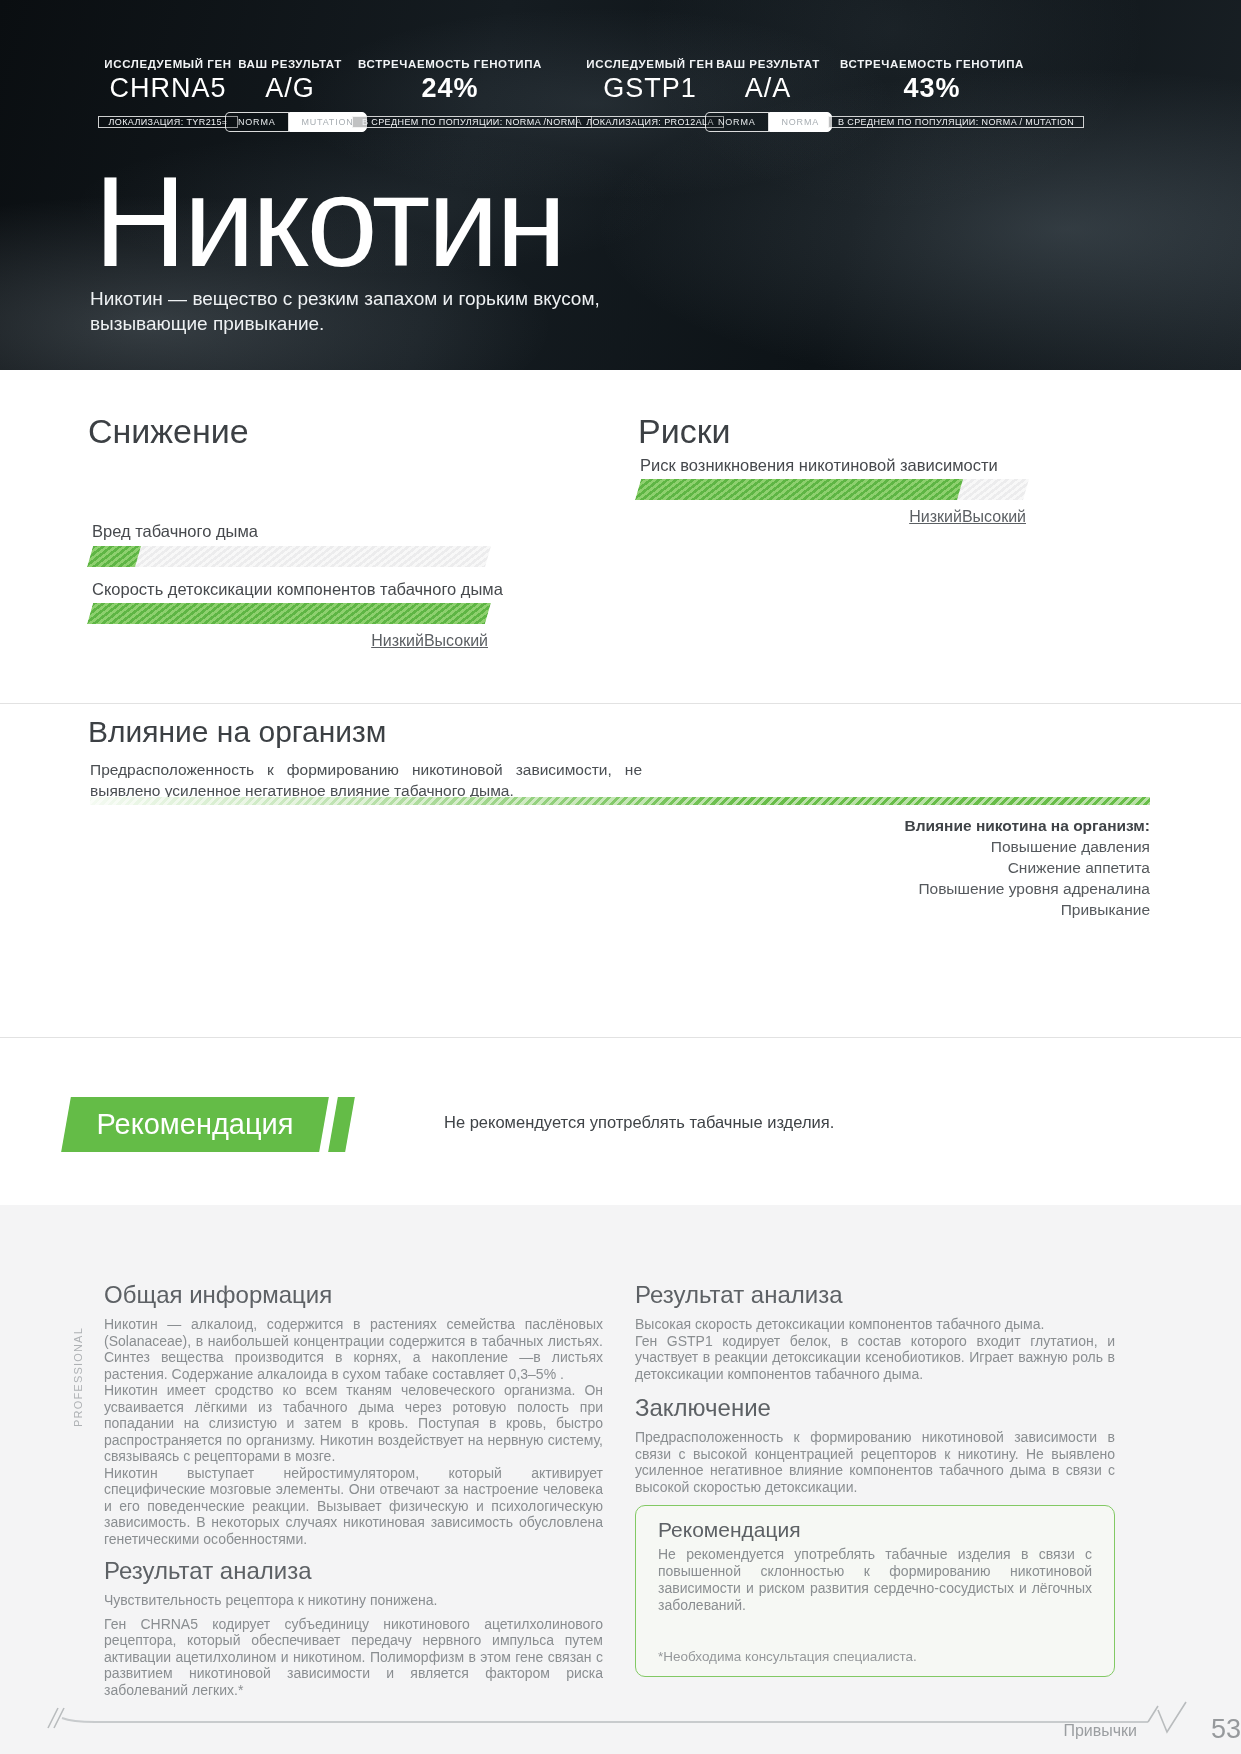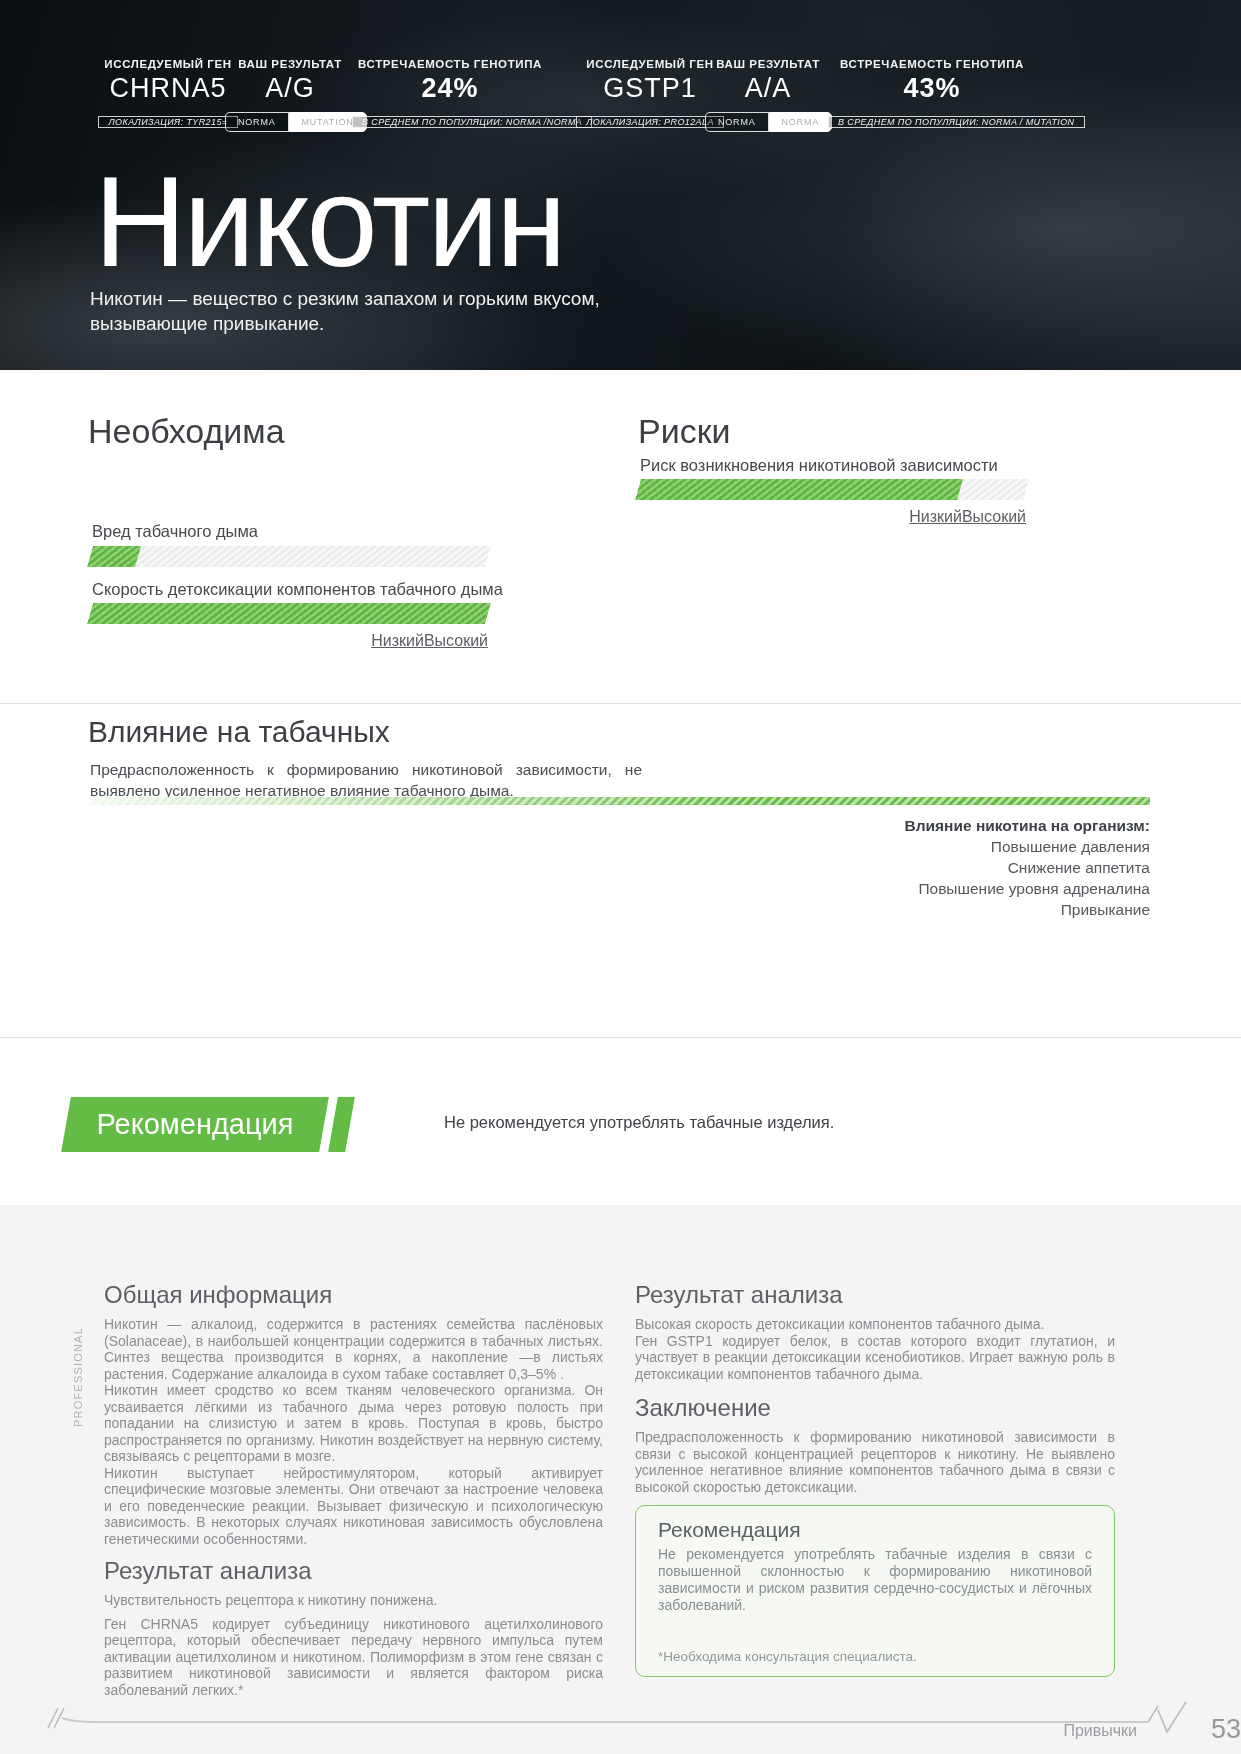--- a/index.html
+++ b/index.html
@@ -15,21 +15,21 @@
       radial-gradient(ellipse 420px 300px at 72% 8%, rgba(150,170,185,0.10), transparent 60%),
       radial-gradient(ellipse 500px 120px at 30% 55%, rgba(160,180,192,0.08), transparent 60%),
       linear-gradient(105deg,#0a0e11 0%,#151c21 38%,#0d1317 68%,#1a2126 100%);
     color:#fff;}
   .gene-block{position:absolute;top:58px;text-align:center;}
   .g-label{font-size:11.5px;font-weight:700;letter-spacing:0.6px;color:#f2f4f6;margin-bottom:3px;white-space:nowrap;}
   .g-value{font-size:27px;letter-spacing:1px;color:#ffffff;margin-bottom:7px;white-space:nowrap;}
   .g-value.light{font-weight:300;}
   .g-value.bold{font-weight:700;}
   .g-pill{display:inline-block;font-size:9px;letter-spacing:0.4px;color:#f0f2f4;
-    border:1px solid rgba(255,255,255,0.8);border-radius:0;padding:0 9px;white-space:nowrap;background:rgba(8,12,15,0.25);font-style:italic;}
+    border:1px solid rgba(255,255,255,0.8);border-radius:0;padding:0 9px;white-space:nowrap;background:rgba(8,12,15,0.25);}
   .g-toggle{display:inline-flex;white-space:nowrap;}
   .g-toggle .seg-a{font-size:9px;letter-spacing:0.8px;color:#e8ebed;border:1px solid rgba(255,255,255,0.85);
     border-radius:5px 0 0 5px;padding:4px 12px;background:rgba(8,12,15,0.3);}
   .g-toggle .seg-b{font-size:9px;letter-spacing:0.8px;color:#a7adb2;background:#ffffff;
     border:1px solid #ffffff;border-radius:0 5px 5px 0;padding:4px 12px;}
   .hero-title{position:absolute;left:84px;top:148px;font-size:128px;line-height:1;font-weight:200;
     letter-spacing:-3px;color:#ffffff;}
   .hero-sub{position:absolute;left:90px;top:286px;font-size:19px;line-height:25px;font-weight:300;color:#eef1f3;}
 
   
@@ -130,21 +130,21 @@
       <div class="g-pill">В СРЕДНЕМ ПО ПОПУЛЯЦИИ: NORMA / MUTATION</div>
     </div>
     <h1 class="hero-title" style="margin:10px;">Никотин</h1>
     <p class="hero-sub" style="margin:0;">
       <span>Никотин — вещество с резким запахом и горьким вкусом,</span><br>
       <span>вызывающие привыкание.</span>
     </p>
   </header>
 
   <section class="sec-results">
-    <h2 class="h2" style="left:88px;top:42px;font-size:34px;margin:0;">Необходима</h2>
+    <h2 class="h2" style="left:88px;top:42px;font-size:34px;margin:0;">Снижение</h2>
 
     <div class="meter-label" style="left:92px;top:152px;">Вред табачного дыма</div>
     <div class="bar" style="left:90px;top:176px;width:398px;">
       <div class="fill" style="width: 12%;"></div>
     </div>
 
     <div class="meter-label" style="left:92px;top:210px;">Скорость детоксикации компонентов табачного дыма</div>
     <div class="bar" style="left:90px;top:233px;width:398px;">
       <div class="fill" style="width: 100%;"></div>
     </div>
@@ -159,21 +159,21 @@
     <div class="bar" style="left:638px;top:109px;width:388px;">
       <div class="fill" style="width: 83%;"></div>
     </div>
     <div class="scale" style="left:638px;top:138px;width:388px;">
       <span>Низкий</span>
       <span>Высокий</span>
     </div>
   </section>
 
   <section class="sec-influence">
-    <h2 class="h2" style="left:88px;top:12px;font-size:30px;margin:0;position:absolute;">Влияние на табачных</h2>
+    <h2 class="h2" style="left:88px;top:12px;font-size:30px;margin:0;position:absolute;">Влияние на организм</h2>
     <p class="inf-para" style="margin:0;">Предрасположенность к формированию никотиновой зависимости, не выявлено усиленное негативное влияние табачного дыма.</p>
     <div class="green-line"></div>
     <div class="effects">
       <div class="effects-title">Влияние никотина на организм:</div>
       <div>Повышение давления</div>
       <div>Снижение аппетита</div>
       <div>Повышение уровня адреналина</div>
       <div>Привыкание</div>
     </div>
   </section>

